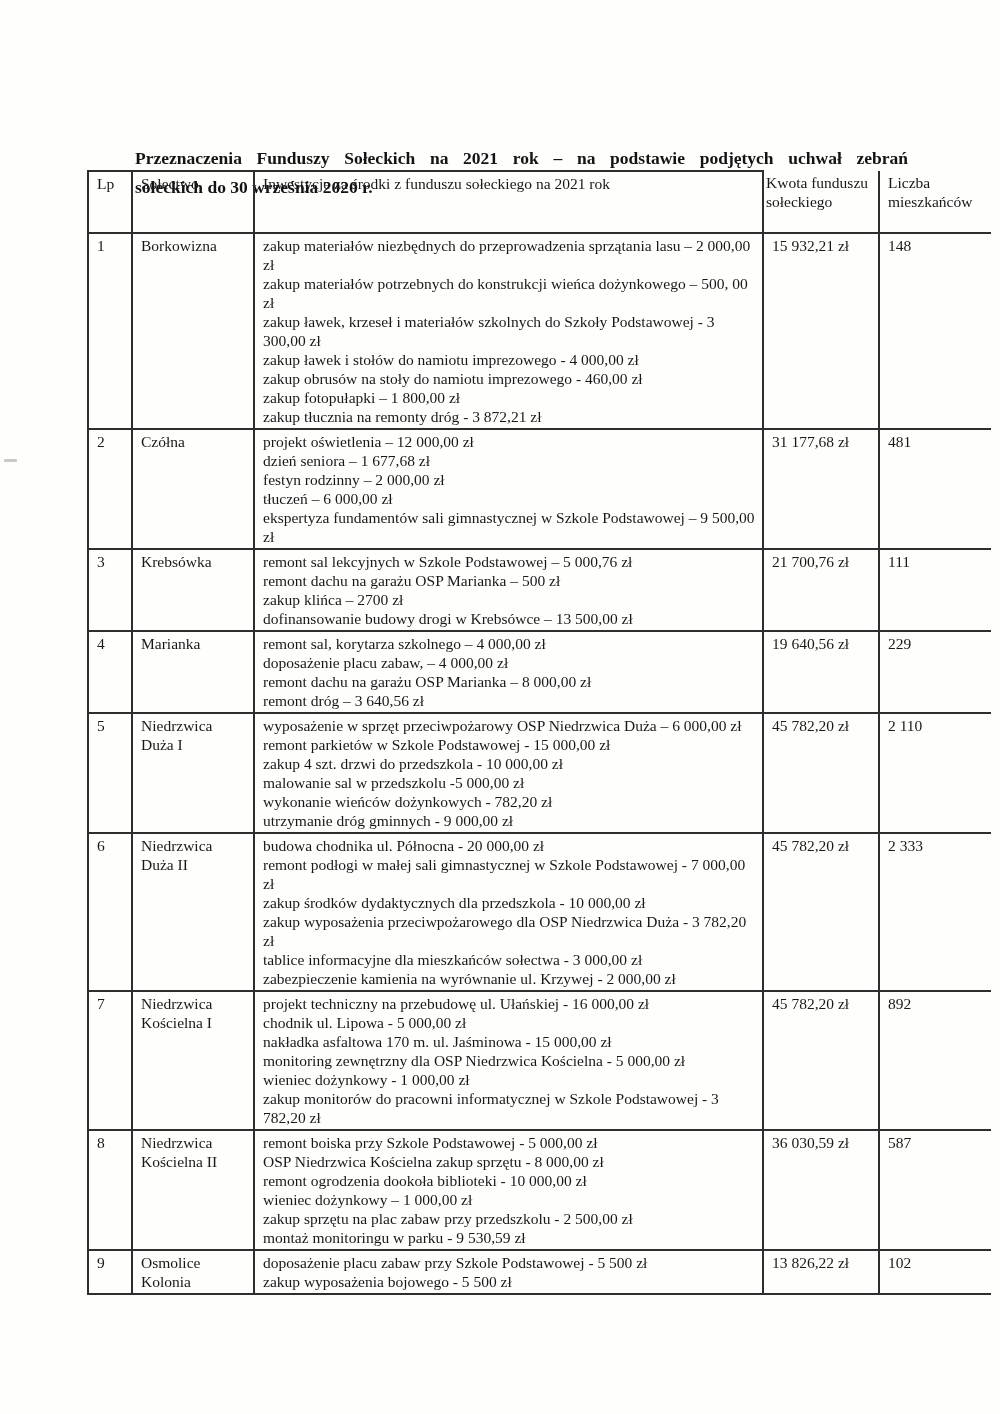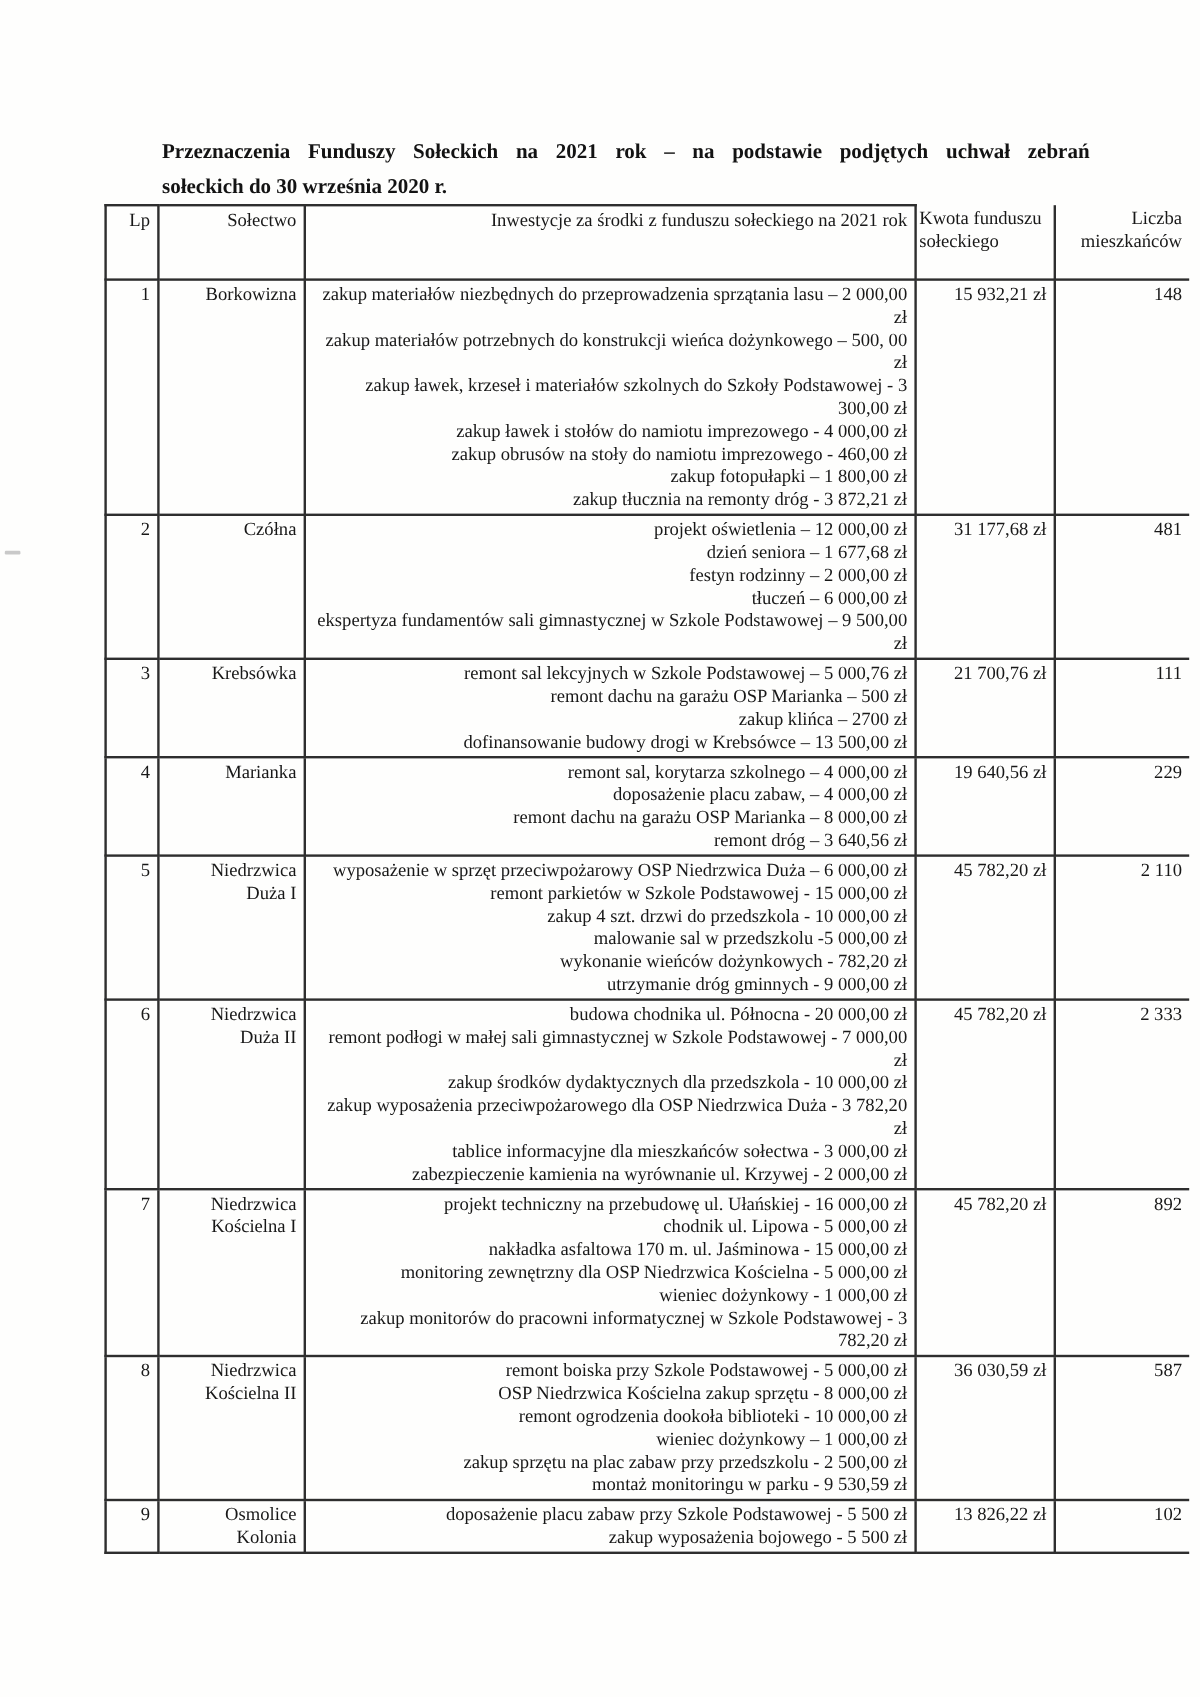--- a/index.html
+++ b/index.html
@@ -13,33 +13,33 @@
   }
   .page-title {
     position: absolute;
     left: 135px; top: 112px;
     width: 773px;
     font-weight: 700;
     font-size: 17.5px;
     line-height: 29px;
     color: #131313;
   }
-  .page-title .line1 { text-align: justify; text-align-last: justify; }
+  .page-title .line1 { text-align: justify; text-align-last: justify; margin-top: 32px; }
   .page-title .line2 { text-align: left; }
 
   table.fund-table {
     position: absolute;
     left: 87px; top: 170px;
     width: 903px;
     border-collapse: collapse;
     table-layout: fixed;
   }
   .fund-table th, .fund-table td {
     vertical-align: top;
-    text-align: right;
+    text-align: left;
     font-weight: 400;
     font-size: 15.5px;
     line-height: 19px;
     padding: 2px 6px 2px 8px;
     border-bottom: 2px solid #2e2e2e;
     overflow: hidden;
   }
   
   .col-lp        { border-left: 2px solid #2e2e2e; border-right: 2px solid #2e2e2e; }
   .col-solectwo  { border-right: 2px solid #2e2e2e; margin-top: 36px; }

